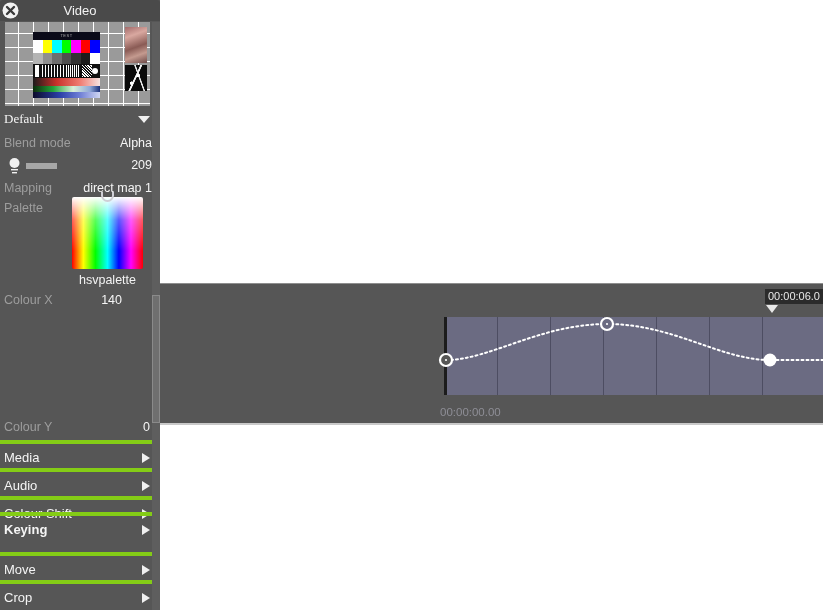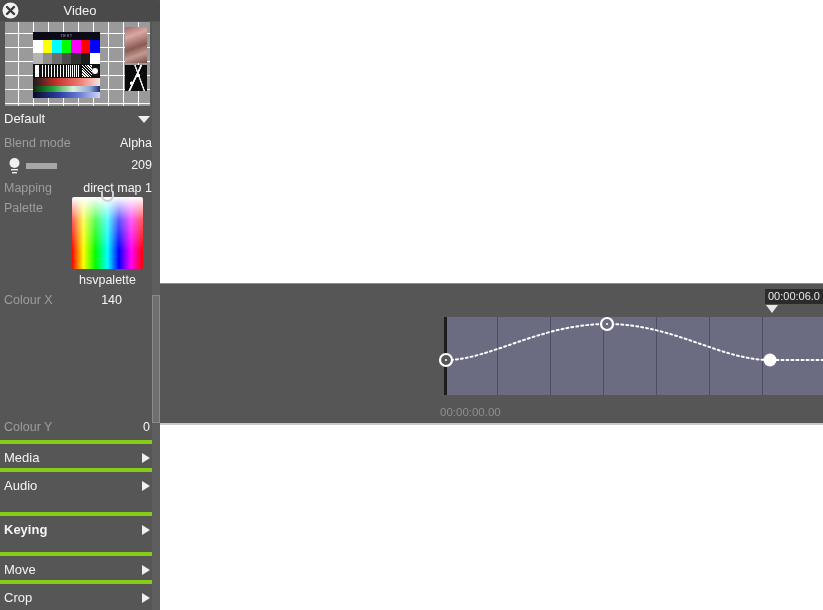--- a/index.html
+++ b/index.html
@@ -91,21 +91,21 @@
       linear-gradient(70deg, transparent 58%, #e8e8e8 60%, #e8e8e8 63%, transparent 65%);
   }
 
   
   #default-row {
     position: absolute; left: 0; top: 108px;
     width: 160px; height: 23px;
   }
   #default-label {
     position: absolute; left: 4px; top: 3px;
-    color: #f5f5f5; font-size: 13px;
+    color: #f5f5f5; font-size: 13px; font-family: Liberation Serif, serif;
   }
   #default-caret {
     position: absolute; right: 10px; top: 8px;
     width: 0; height: 0;
     border-left: 6px solid transparent;
     border-right: 6px solid transparent;
     border-top: 7px solid #f0f0f0;
     cursor: pointer;
   }
 
@@ -335,20 +335,24 @@
     </div>
 
     <div class="menu-item" style="top:440px;">
       <div class="menu-label">Media</div>
       <div class="menu-arrow"></div>
     </div>
     <div class="menu-item" style="top:468px;">
       <div class="menu-label">Audio</div>
       <div class="menu-arrow"></div>
     </div>
+    <div class="menu-item" style="top:496px;">
+      <div class="menu-label">Colour Shift</div>
+      <div class="menu-arrow"></div>
+    </div>
     <div class="menu-item" style="top:512px;font-weight:bold;">
       <div class="menu-label">Keying</div>
       <div class="menu-arrow"></div>
     </div>
     <div class="menu-item" style="top:552px;">
       <div class="menu-label">Move</div>
       <div class="menu-arrow"></div>
     </div>
     <div class="menu-item" style="top:580px;">
       <div class="menu-label">Crop</div>

